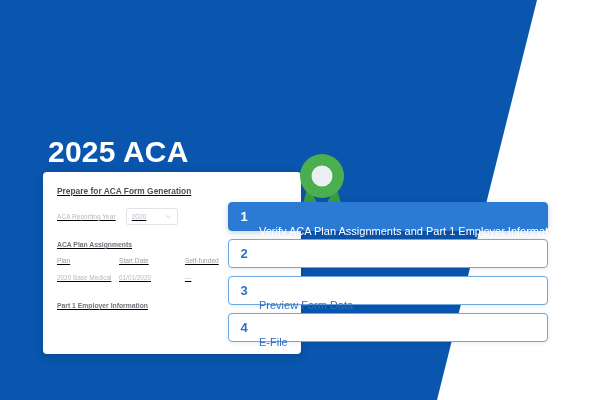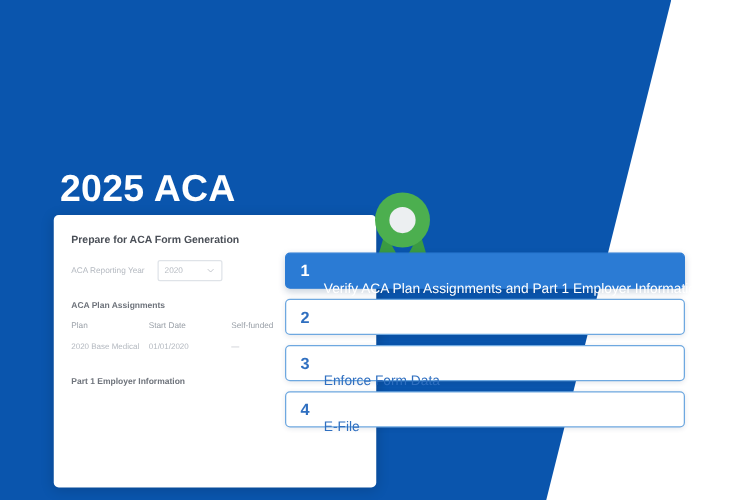--- a/index.html
+++ b/index.html
@@ -57,27 +57,28 @@
     white-space: pre;
   }
   .headline .line { display: block; }
 
   
   .app-card {
     position: absolute;
     left: 43px;
     top: 172px;
     width: 258px;
-    height: 218px;
+    height: 182px;
     background: #ffffff;
     border-radius: 4px;
     box-shadow: 0 2px 10px rgba(0, 0, 0, 0.16);
     overflow: hidden;
     padding: 14px 0 0 0;
     box-sizing: border-box;
+    text-decoration: underline;
   }
   .card-title {
     font-size: 8.4px;
     font-weight: bold;
     color: #4a4f57;
     padding: 0 14px;
     margin-bottom: 12px;
   }
   .field-row {
     display: flex;
@@ -273,21 +274,21 @@
       <span class="step-num">1</span>
       <span class="step-label">Verify ACA Plan Assignments and Part 1 Employer Information</span>
     </div>
 
     <div class="step">
       <span class="step-num">2</span>
     </div>
 
     <div class="step">
       <span class="step-num">3</span>
-      <span class="step-label">Enforce Form Data</span>
+      <span class="step-label">Preview Form Data</span>
     </div>
 
     <div class="step">
       <span class="step-num">4</span>
       <span class="step-label">E-File</span>
     </div>
 
   </div>
 
 </div>

